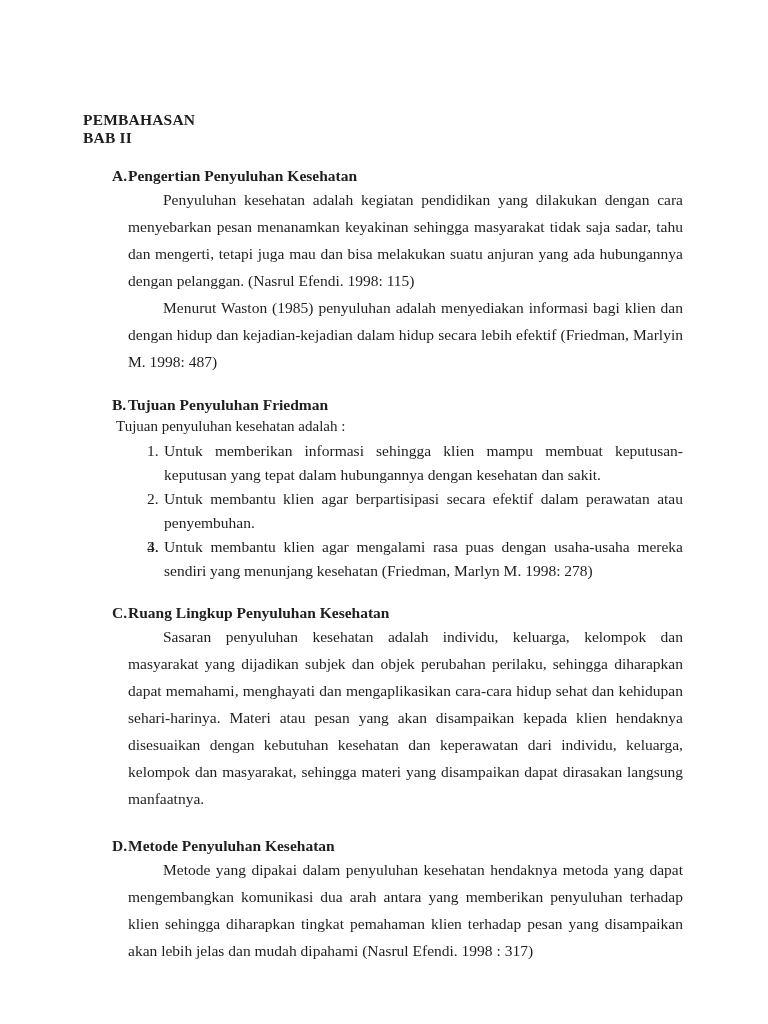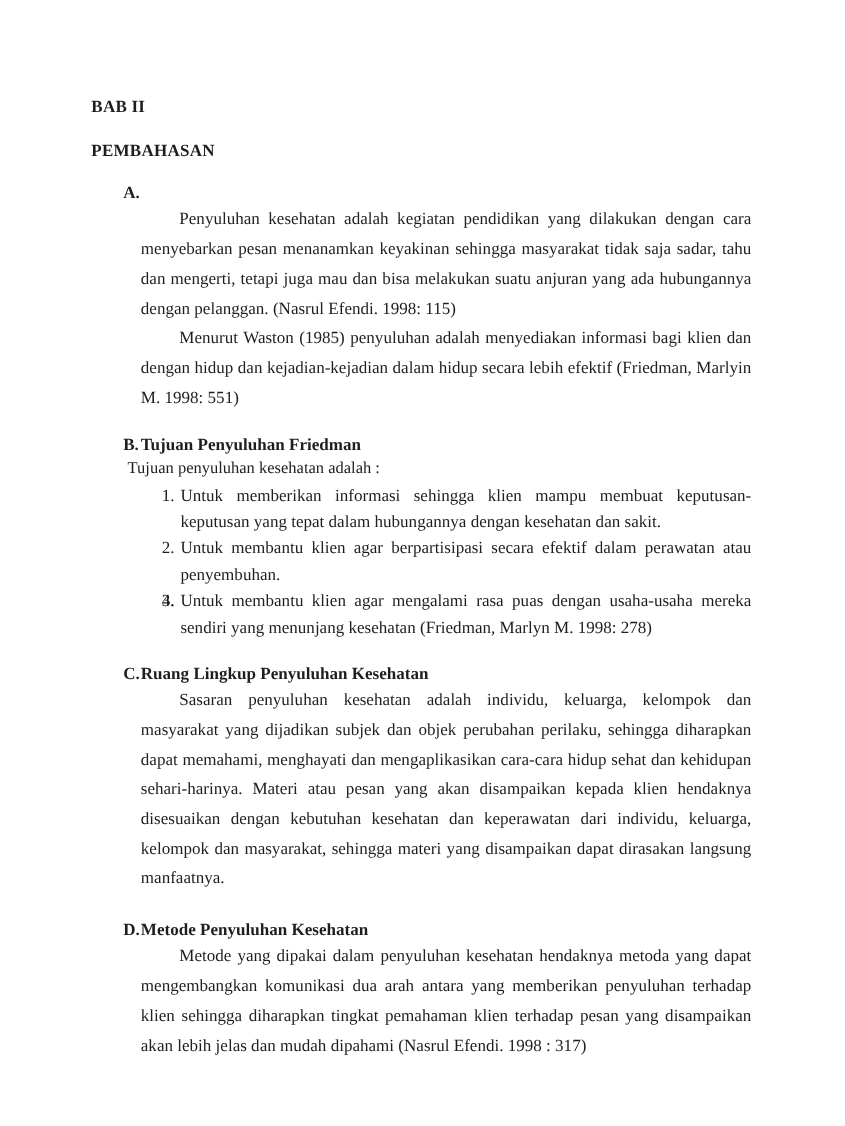--- a/index.html
+++ b/index.html
@@ -66,29 +66,30 @@
     top: 0;
   }
   section.sec-d { margin-top: 24px; }
 </style>
 </head>
 <body>
 
 <div class="page">
   <div class="content">
 
+    <h1 class="chapter title">PEMBAHASAN</h1>
     <h1 class="chapter">BAB II</h1>
-    <h1 class="chapter title">PEMBAHASAN</h1>
 
     <section class="first">
       <div class="heading">
         <span class="letter">A.</span>
+        <span class="htext">Pengertian Penyuluhan Kesehatan</span>
       </div>
       <p class="para">Penyuluhan kesehatan adalah kegiatan pendidikan yang dilakukan dengan cara menyebarkan pesan menanamkan keyakinan sehingga masyarakat tidak saja sadar, tahu dan mengerti, tetapi juga mau dan bisa melakukan suatu anjuran yang ada hubungannya dengan pelanggan. (Nasrul Efendi. 1998: 115)</p>
-      <p class="para">Menurut Waston (1985) penyuluhan adalah menyediakan informasi bagi klien dan dengan hidup dan kejadian-kejadian dalam hidup secara lebih efektif (Friedman, Marlyin M. 1998: 551)</p>
+      <p class="para">Menurut Waston (1985) penyuluhan adalah menyediakan informasi bagi klien dan dengan hidup dan kejadian-kejadian dalam hidup secara lebih efektif (Friedman, Marlyin M. 1998: 487)</p>
     </section>
 
     <section>
       <div class="heading">
         <span class="letter">B.</span>
         <span class="htext">Tujuan Penyuluhan Friedman</span>
       </div>
       <p class="intro">Tujuan penyuluhan kesehatan adalah :</p>
       <ol class="goals">
         <li>

